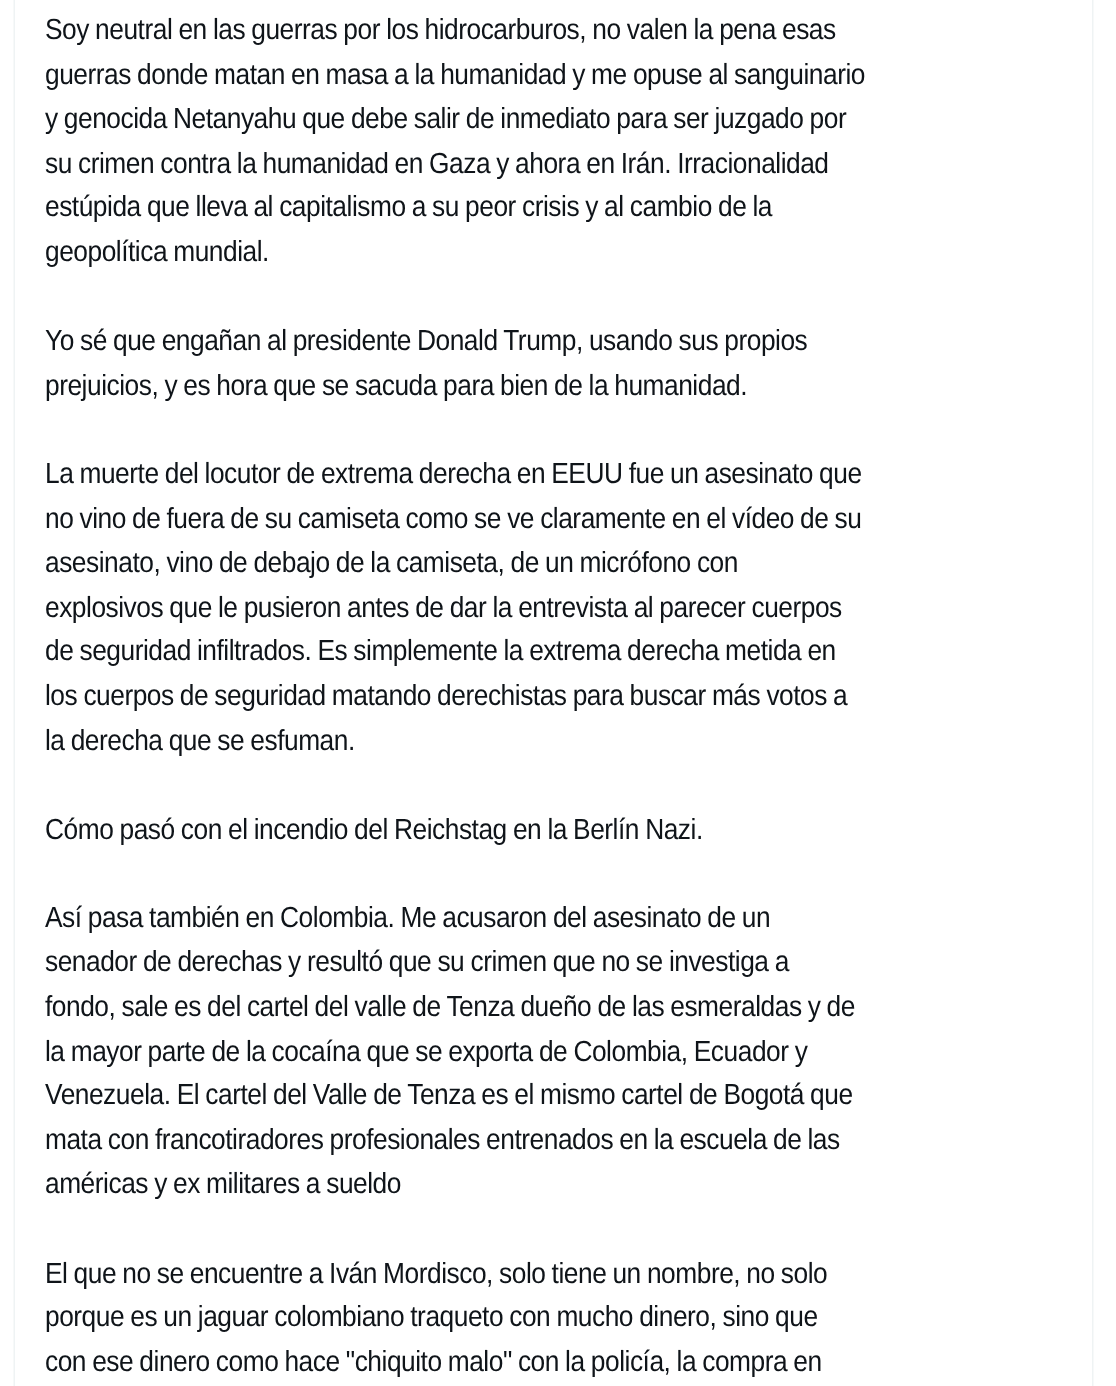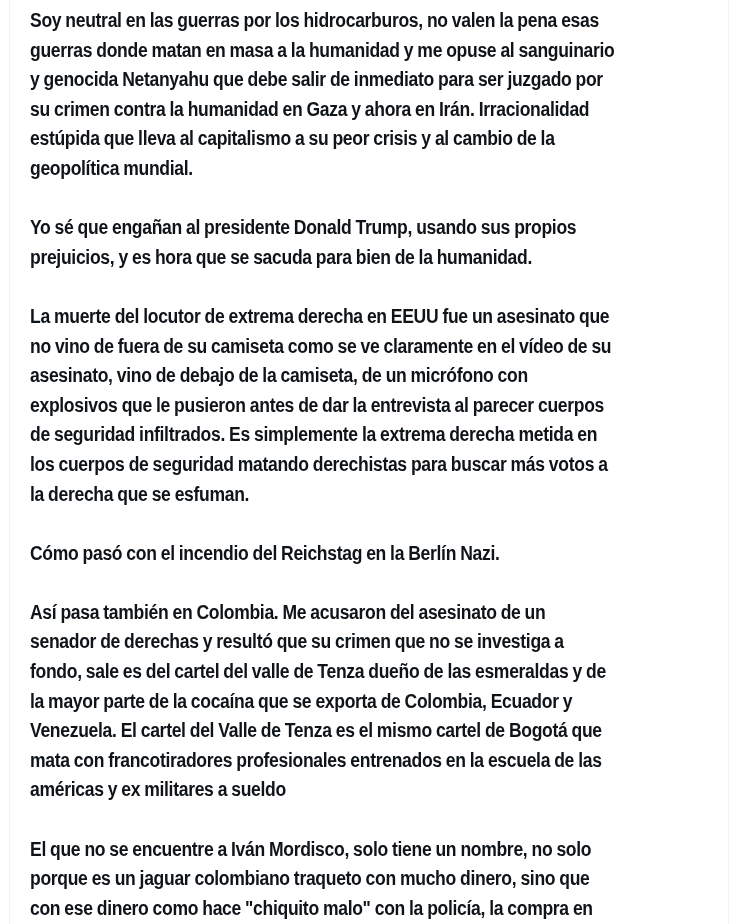--- a/index.html
+++ b/index.html
@@ -16,21 +16,20 @@
     .post-container {
       position: absolute;
       left: 9px;
       top: 0;
       width: 720px;
       height: 924px;
       border-left: 1px solid #eff3f4;
       border-right: 1px solid #eff3f4;
       box-sizing: border-box;
       background: #ffffff;
-      font-weight: bold;
     }
     .post-body {
       position: absolute;
       left: 20px;
       top: 6px;
       width: 690px;
       font-family: "Liberation Sans", sans-serif;
       font-size: 19.4px;
       line-height: 29.6px;
       color: #0f1419;

